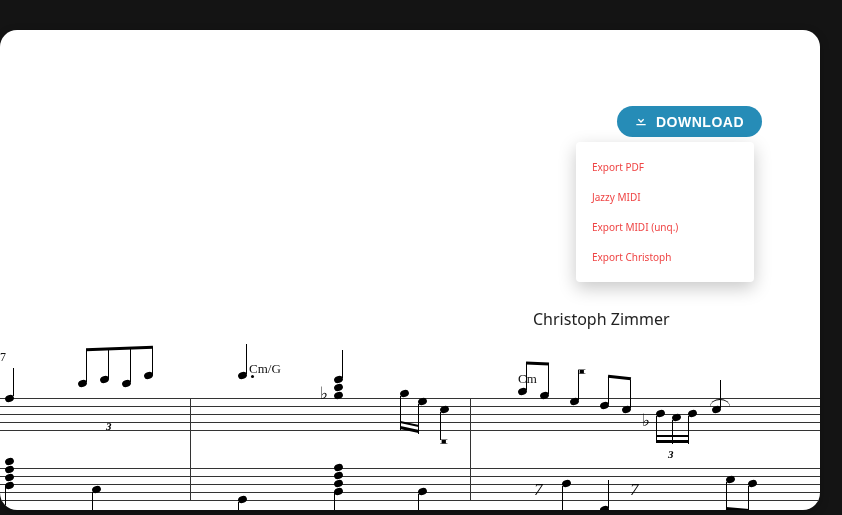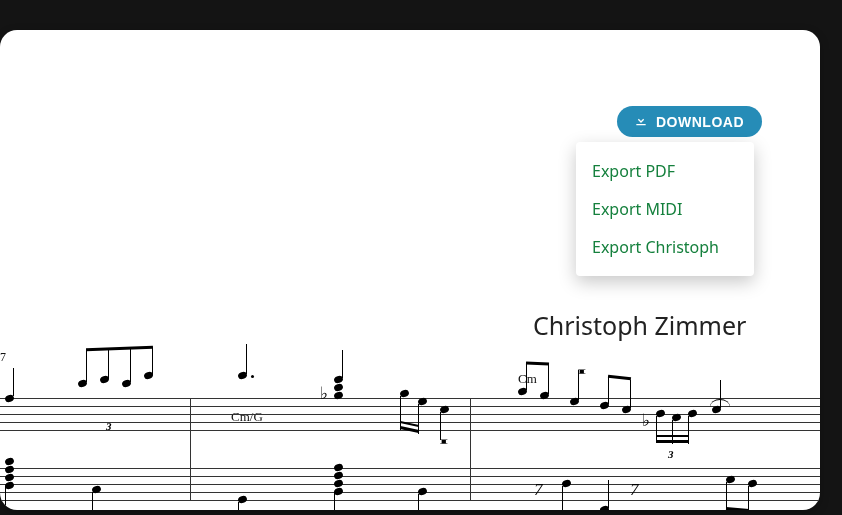--- a/index.html
+++ b/index.html
@@ -35,37 +35,37 @@
     position: absolute;
     top: 112px; left: 576px;
     width: 178px;
     background: #fff;
     border-radius: 4px;
     box-shadow: 0 6px 18px rgba(0,0,0,.22);
     padding: 10px 0;
   }
   .menu-item {
     padding: 8px 16px;
-    font-size: 16px;
-    color: #15803d;
+    font-size: 10px;
+    color: #ef4444;
     cursor: pointer;
     white-space: nowrap;
   }
   .title {
     position: absolute;
     top: 172px; left: 80px;
     font-size: 42px;
     font-weight: 400;
     color: #1e1e1e;
     letter-spacing: .5px;
   }
   .composer {
     position: absolute;
     top: 278px; left: 533px;
-    font-size: 25px;
+    font-size: 16px;
     color: #222;
   }
   .edge-text {
     position: absolute;
     top: 320px; left: 0;
     font-size: 12px;
     font-family: Georgia, 'Times New Roman', serif;
     color: #111;
   }
   
@@ -170,30 +170,31 @@
     <span>
       <svg viewBox="0 0 24 24">
           <path d="M12 3v10.6l3.3-3.3 1.4 1.4L12 16.4l-4.7-4.7 1.4-1.4L12 13.6V3h0zM5 18h14v2H5z"></path>
         </svg>
     </span>
     <span>DOWNLOAD</span>
   </button>
 
   <div class="menu">
     <div class="menu-item">Export PDF</div>
-    <div class="menu-item">Export MIDI</div>
+    <div class="menu-item">Jazzy MIDI</div>
+    <div class="menu-item">Export MIDI (unq.)</div>
     <div class="menu-item">Export Christoph</div>
   </div>
 
   <div class="composer">Christoph Zimmer</div>
   <div class="edge-text">7</div>
 
   <div class="music">
 
-    <div class="chord-label" style="top:-19px; left:231px;margin-top:48px;">Cm/G</div>
+    <div class="chord-label" style="top:-19px; left:249px;">Cm/G</div>
     <div class="chord-label" style="top:-9px; left:518px;">Cm</div>
 
     <div class="staff treble">
       <div class="line l0"></div>
         <div class="line l1"></div>
         <div class="line l2"></div>
         <div class="line l3"></div>
         <div class="line l4"></div>
     </div>
 

